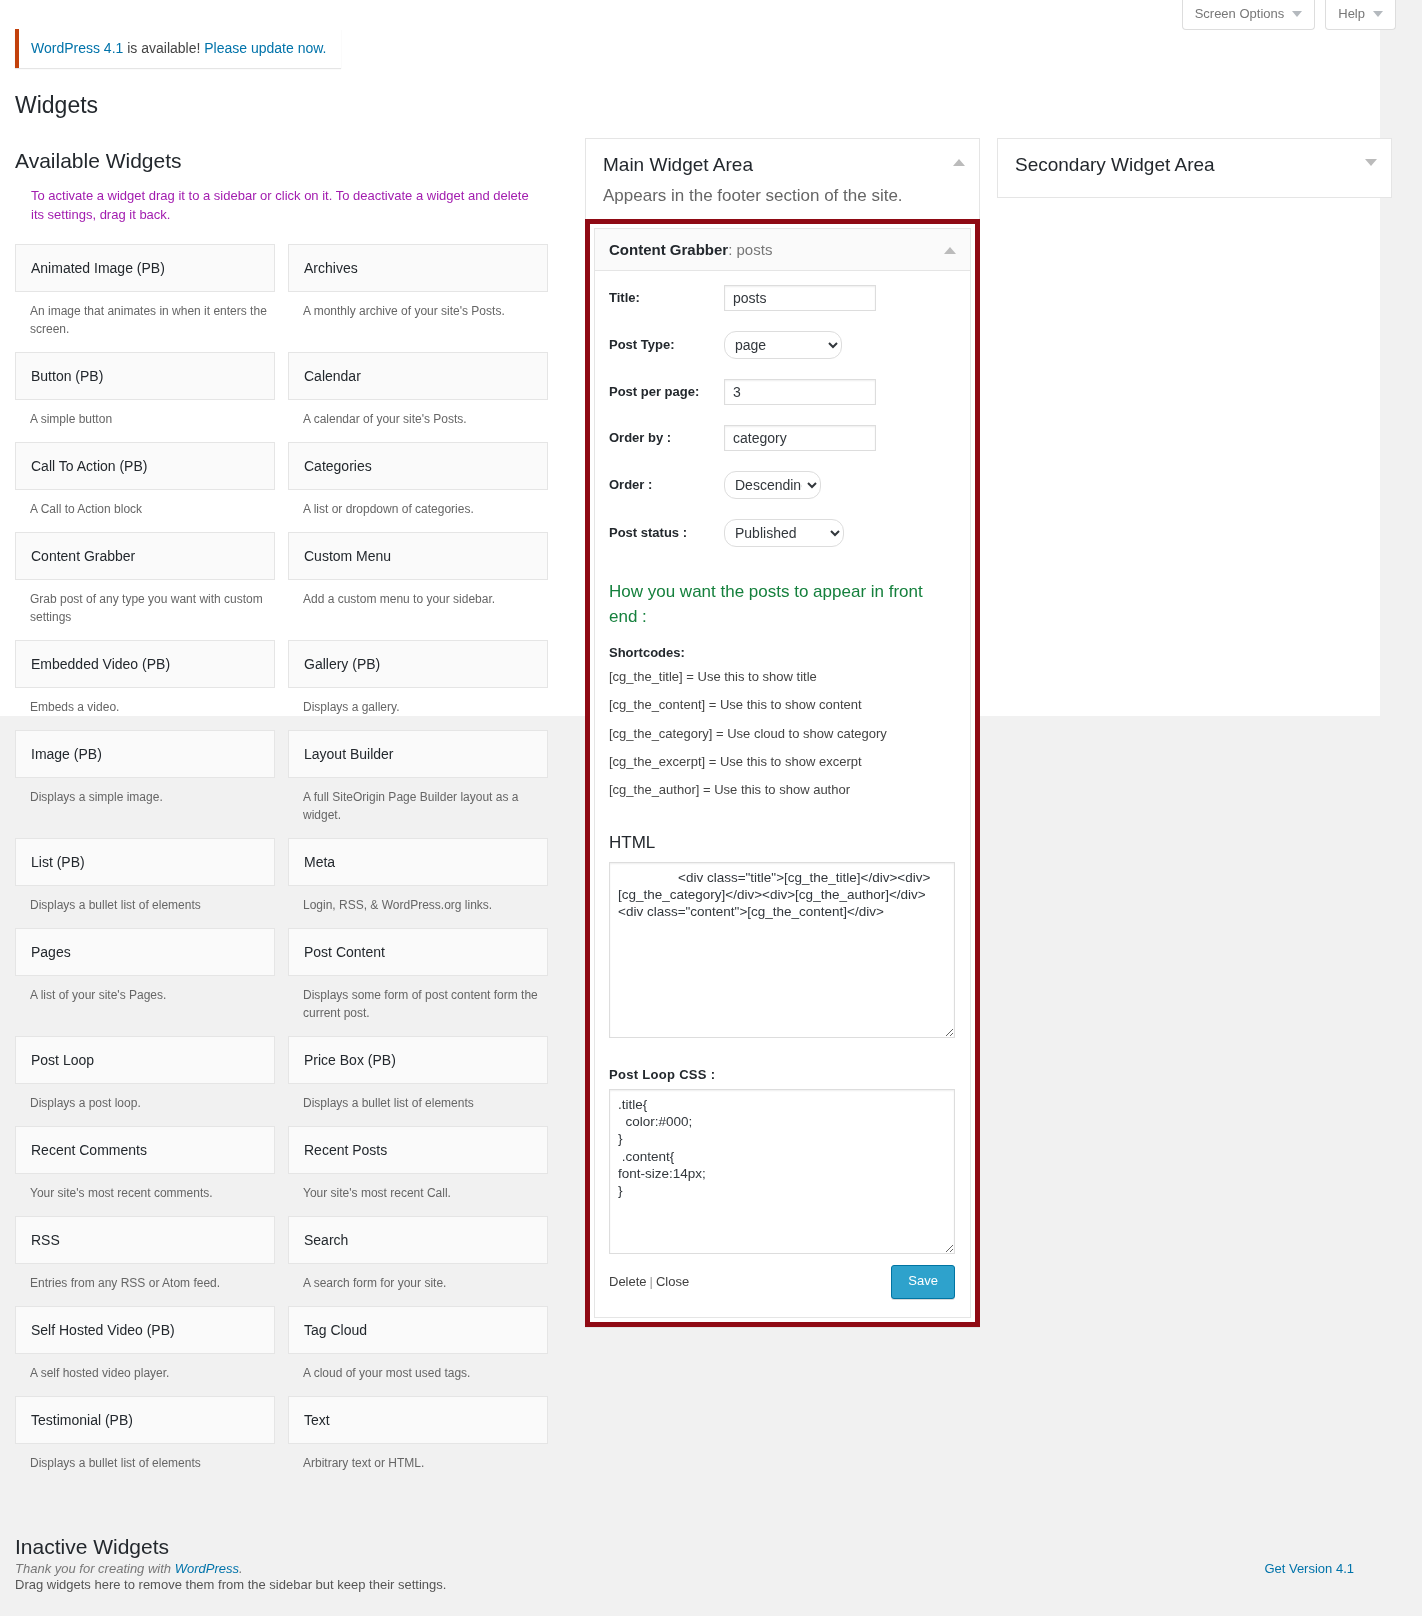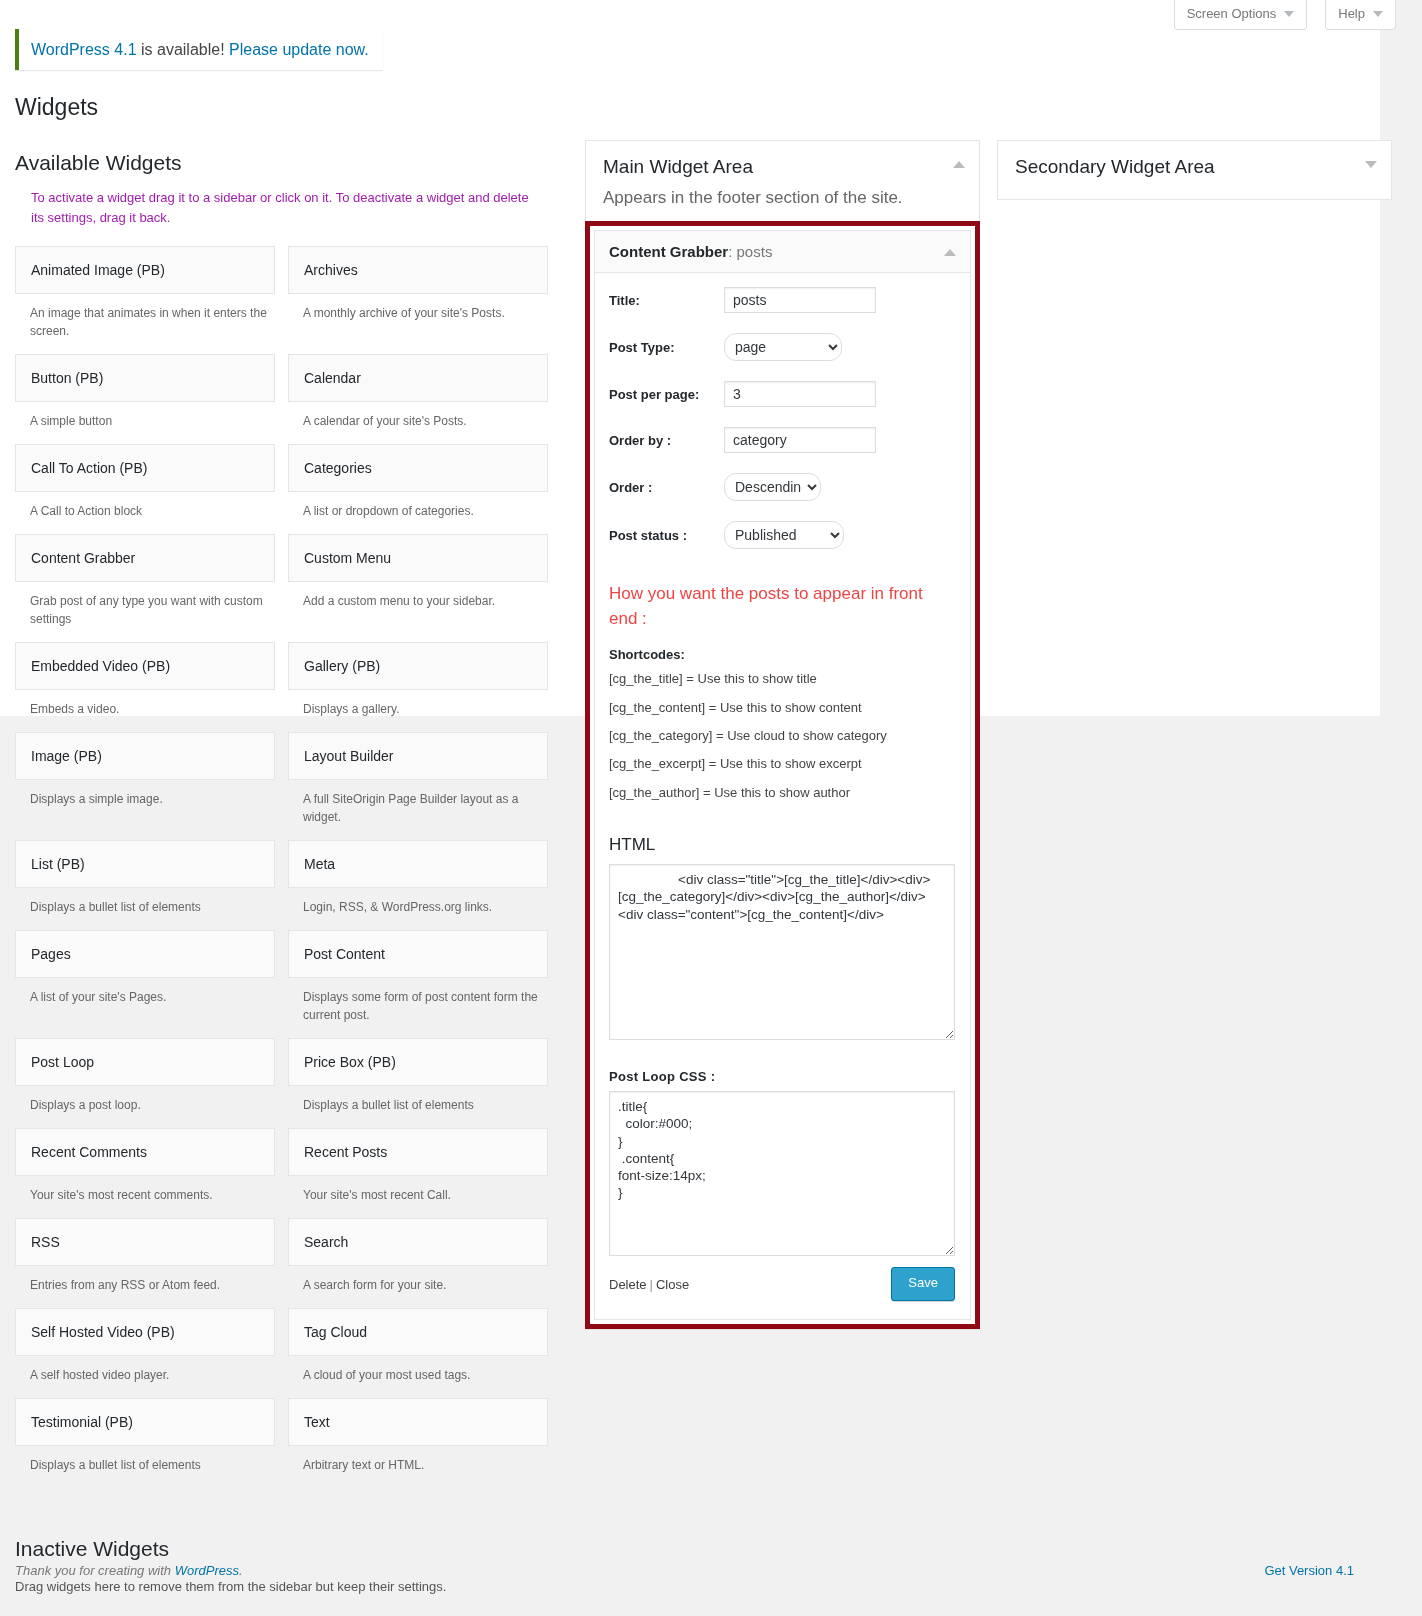--- a/index.html
+++ b/index.html
@@ -22,21 +22,21 @@
     background: #ffffff;
     z-index: 0;
   }
   .page { position: relative; z-index: 1; }
 
   
   .screen-meta {
     position: absolute;
     top: 0; right: 26px;
     display: flex;
-    gap: 18px;
+    gap: 10px;
     z-index: 5;
   }
   .meta-btn {
     background: #fff;
     border: 1px solid #ddd;
     border-top: none;
     border-radius: 0 0 4px 4px;
     color: #777;
     font-size: 13px;
     padding: 6px 12px 7px 12px;
@@ -53,25 +53,25 @@
     border-left: 5px solid transparent;
     border-right: 5px solid transparent;
     border-top: 6px solid #b4b9be;
     display: inline-block;
   }
 
   
   .update-nag {
     margin: 29px 0 0 15px;
     background: #fff;
-    border-left: 4px solid #4d7c0f;
+    border-left: 4px solid #c2410c;
     box-shadow: 0 1px 1px 0 rgba(0,0,0,.1);
     padding: 11px 14px 11px 12px;
     display: inline-block;
-    font-size: 16px;
+    font-size: 14px;
     color: #444;
     line-height: 1.2;
   }
   .update-nag a { color: #0073aa; text-decoration: none; }
 
   h1.page-title {
     font-size: 23px;
     font-weight: 400;
     color: #23282d;
     margin: 23px 0 0 15px;
@@ -238,21 +238,21 @@
     padding: 2px 2px 2px 6px;
     border-radius: 12px;
   }
   select.sel-posttype { width: 118px; }
   select.sel-order    { width: 97px; }
   select.sel-status   { width: 120px; }
 
   h3.appear-title {
     font-size: 17px;
     font-weight: 400;
-    color: #ef4444;
+    color: #15803d;
     line-height: 25px;
     margin: 32px 0 0 0;
   }
   .shortcodes-label {
     font-size: 13px;
     font-weight: bold;
     color: #23282d;
     margin: 16px 0 0 0;
   }
   .shortcode-line {

